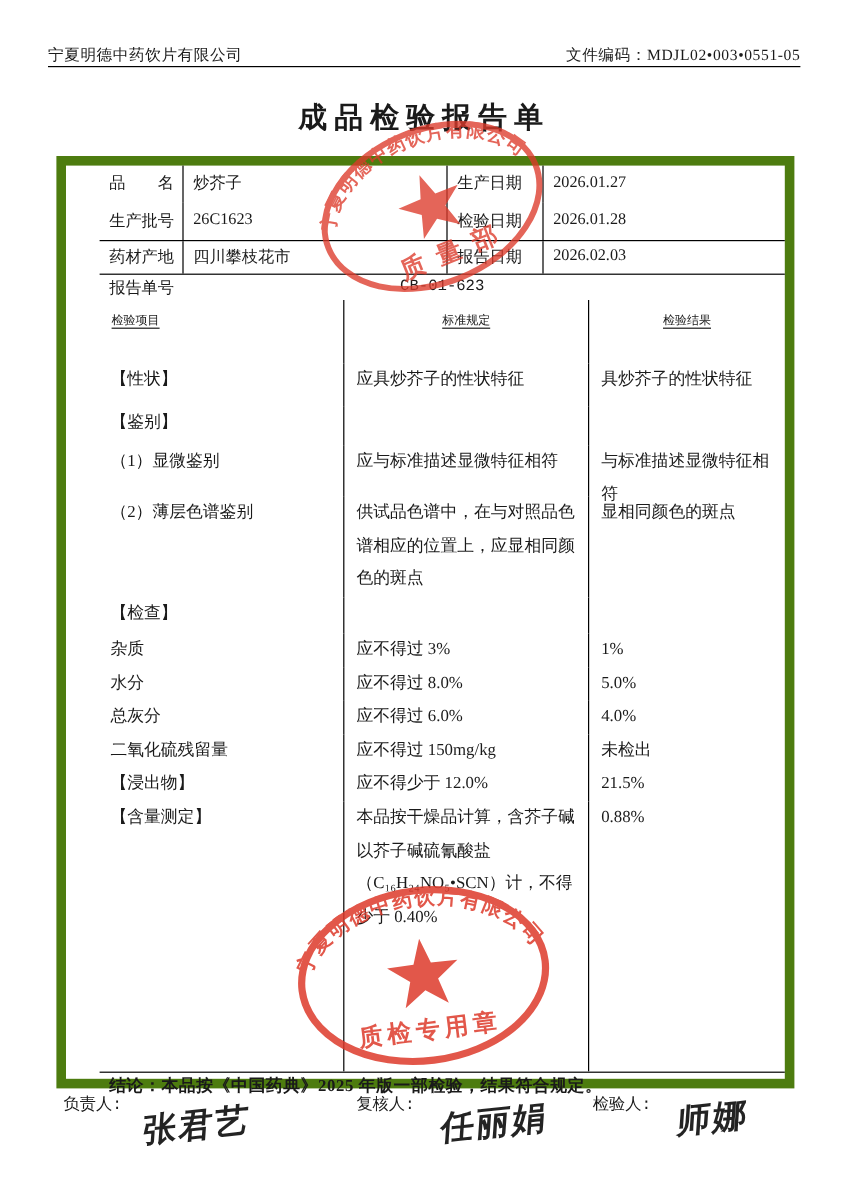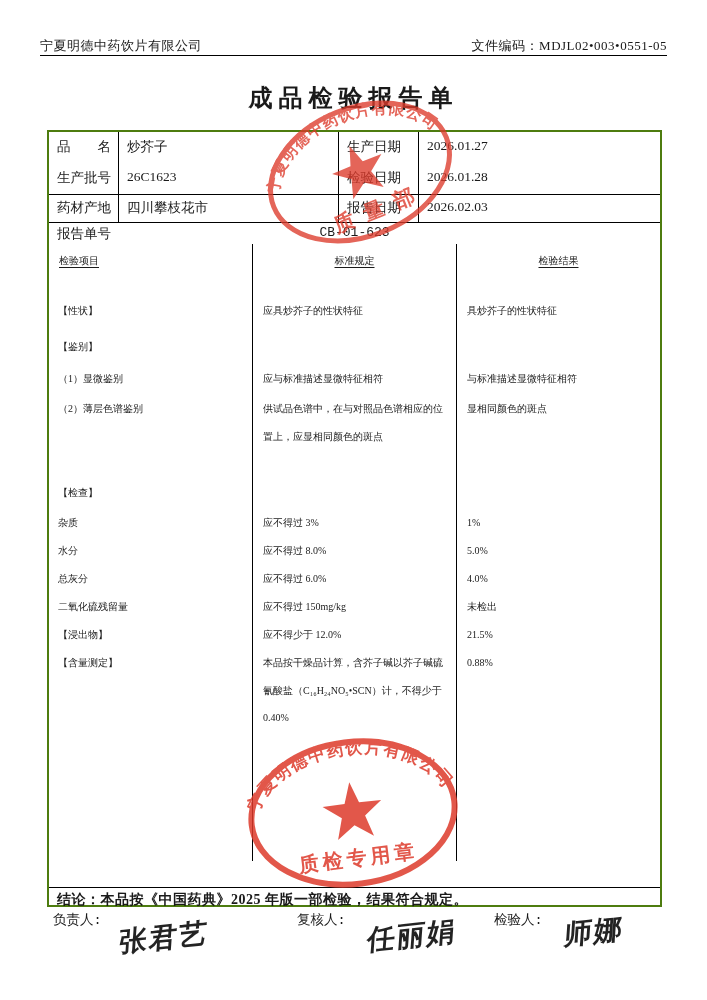--- a/index.html
+++ b/index.html
@@ -11,21 +11,21 @@
   .doc-header { position:absolute; left:40px; right:40px; top:33px; height:22px;
                 display:flex; justify-content:space-between; align-items:flex-end;
                 font-size:13px; letter-spacing:0.5px; }
   .doc-rule { position:absolute; left:40px; right:40px; top:55px; height:0;
               border-top:1.8px solid #000; }
   .doc-title { position:absolute; left:0; right:0; top:82px; text-align:center;
                font-size:24px; font-weight:bold; letter-spacing:6px; }
 
   
   .main-table { position:absolute; left:47px; top:130px; width:615px; height:777px;
-                border:2px solid #4d7c0f; background:transparent; }
+                border:8px solid #4d7c0f; background:transparent;padding-left:28px; }
 
   
   .info-grid { width:100%; }
   .info-row { display:grid; grid-template-columns:69px 220px 80px 1fr; }
   .info-row > div { padding:6px 0 0 8px; font-size:13.5px; height:31px; }
   .info-row .v-line { border-left:1.5px solid #000; }
   .r3 { border-top:1.5px solid #000; }
   .r3 > div { height:27px; padding-top:4px; }
   .report-row { position:relative; border-top:1.5px solid #000; height:22px;
                 font-size:13.5px; }
@@ -33,21 +33,21 @@
   .report-value { position:absolute; left:0; right:0; top:2px; text-align:center;
                   font-family:"Liberation Mono","DejaVu Sans Mono",monospace; font-size:13px; }
 
   
   .content-grid { display:grid; grid-template-columns:203px 204px 1fr;
                   width:100%; height:643px; overflow:hidden; align-content:start; }
   .content-grid .hcell { padding-top:10px; height:53px; font-size:10px;
                          text-decoration:underline; text-underline-offset:3px; }
   .content-grid .h1 { padding-left:10px; }
   .content-grid .h2, .content-grid .h3 { text-align:center; }
-  .content-grid .cell { font-size:10px; line-height:27.5px; padding-right:6px;font-family:Liberation Serif, serif; }
+  .content-grid .cell { font-size:14px; line-height:27.5px; padding-right:6px;font-family:Liberation Serif, serif; }
   .content-grid .c1 { padding-left:9px; }
   .content-grid .c2 { padding-left:10px; }
   .content-grid .c3 { padding-left:10px; }
   .content-grid .bl { border-left:1.5px solid #000; }
 
   
   .conclusion-row { border-top:1.8px solid #000; height:24px; line-height:23px;
                     padding-left:8px; font-size:14px; font-weight:bold; letter-spacing:0.5px; }
 
   

